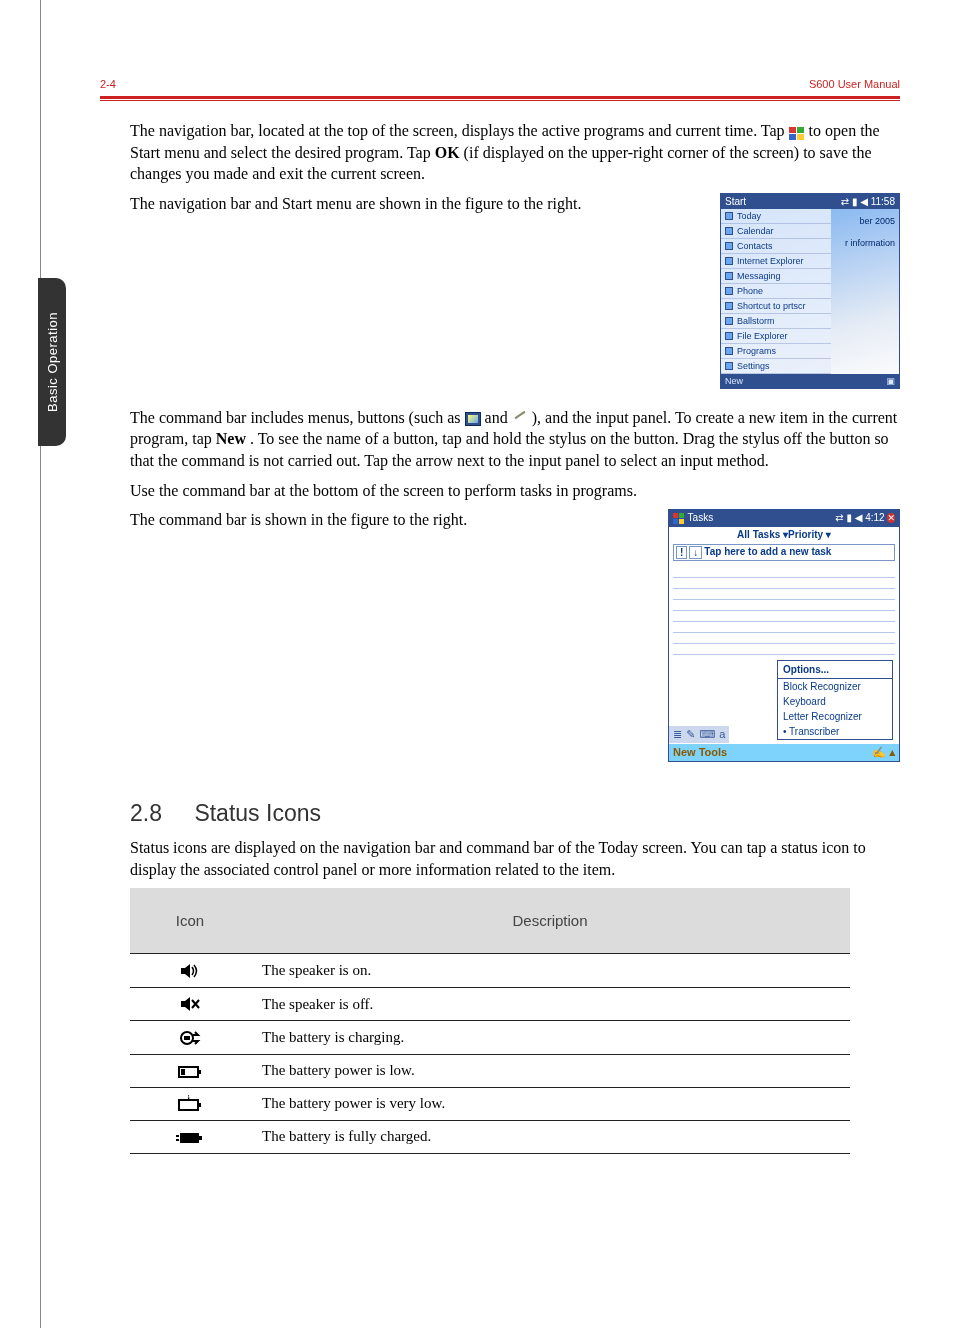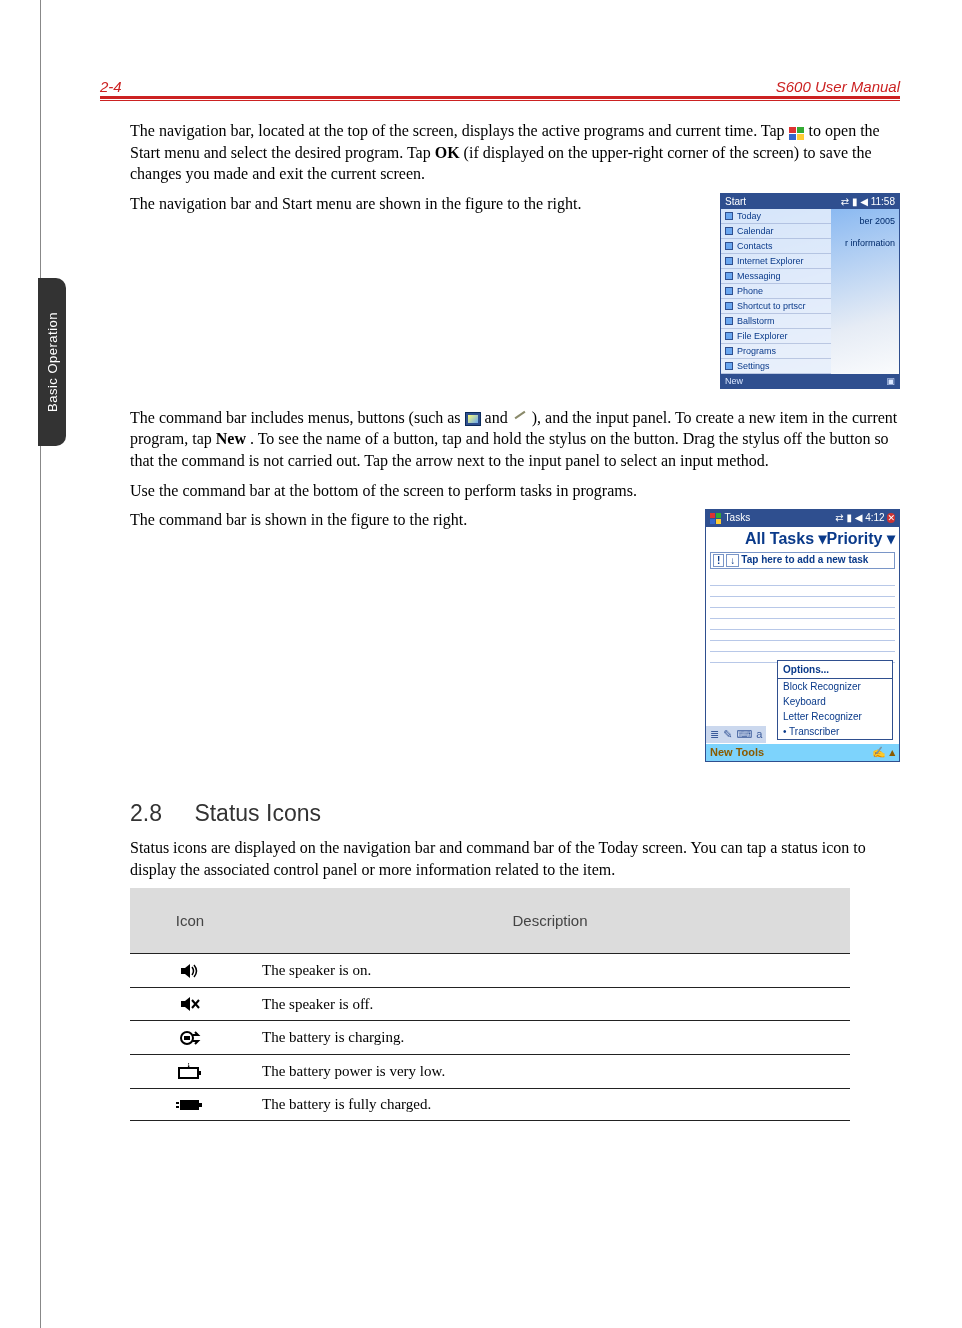--- a/index.html
+++ b/index.html
@@ -1,43 +1,43 @@
 <!DOCTYPE html>
 <html><head>
 <meta charset="utf-8">
 <style>
   * { box-sizing: border-box; margin: 0; padding: 0; }
   html, body { width: 962px; height: 1328px; background: #fff; font-family: "Times New Roman", serif; color: #000; }
   .page { position: relative; width: 962px; height: 1328px; }
   .vline-left { position: absolute; left: 40px; top: 0; width: 1px; height: 1328px; background: #888; }
-  .header-row { position: absolute; top: 78px; left: 100px; width: 800px; display: flex; justify-content: space-between; font-family: Arial, sans-serif; font-size: 15px; color: #c22; font-style: italic; }
+  .header-row { position: absolute; top: 78px; left: 100px; width: 800px; display: flex; justify-content: space-between; font-family: Arial, sans-serif; font-size: 11px; color: #c22; }
   .header-row .pn { }
   .header-row .title { }
   .drule-outer { position: absolute; top: 96px; left: 100px; width: 800px; height: 3px; background: #c22; }
   .drule-inner { position: absolute; top: 100px; left: 100px; width: 800px; height: 1px; background: #c22; }
   .side-tab { position: absolute; left: 38px; top: 278px; width: 28px; height: 168px; background: #333; border-top-right-radius: 10px; border-bottom-right-radius: 10px; color: #fff; font-family: Arial, sans-serif; font-size: 13px; display: flex; align-items: center; justify-content: center; }
   .side-tab span { writing-mode: vertical-rl; transform: rotate(180deg); letter-spacing: 0.5px; }
   .content { position: absolute; top: 120px; left: 130px; width: 770px; }
   h2.sec { font-family: Arial, sans-serif; font-weight: normal; font-size: 23px; color: #333; margin-top: 8px; margin-bottom: 10px; }
   h2.sec .num { display: inline-block; width: 58px; }
   p.body { font-size: 16px; line-height: 1.35; margin-bottom: 8px; }
   .bold { font-weight: bold; }
   .fig-nav { float: right; width: 180px; height: 196px; margin-left: 14px; margin-bottom: 10px; background: linear-gradient(165deg,#6aa7f0 0%,#e6ecf5 70%,#fff 100%); border: 1px solid #2f4f8f; position: relative; overflow: hidden; font-family: Tahoma, sans-serif; }
   .fig-nav .topbar { background: #2f4f8f; color: #fff; font-size: 10px; padding: 2px 4px; display: flex; justify-content: space-between; }
   .fig-nav .menu { width: 110px; background: rgba(230,238,252,0.85); font-size: 9px; color: #0a3a8a; }
   .fig-nav .menu .mi { padding: 2px 4px; border-bottom: 1px solid rgba(120,140,190,0.4); display:flex; align-items:center; gap:4px;text-align:center; }
   .fig-nav .menu .mi .dot{ width:8px;height:8px;background:#6aa7f0;border:1px solid #2f4f8f; }
   .fig-nav .rinfo { position:absolute; right:4px; top:22px; font-size:9px; color:#002a6a;padding-left:10px; }
   .fig-nav .newbar { position: absolute; bottom: 0; left: 0; right: 0; background: #2f4f8f; color:#d9e6ff; font-size:9px; padding:2px 4px; display:flex; justify-content:space-between; }
   .clear { clear: both; }
 
-  .fig-cmd { float: right; width: 195px; height: 253px; margin-left: 14px; margin-bottom: 10px; border: 1px solid #2f4f8f; position: relative; font-family: Tahoma, sans-serif; background:#fff; overflow:hidden; }
+  .fig-cmd { float: right; width: 232px; height: 253px; margin-left: 14px; margin-bottom: 10px; border: 1px solid #2f4f8f; position: relative; font-family: Tahoma, sans-serif; background:#fff; overflow:hidden; }
   .fig-cmd .tb { background:#2f4f8f; color:#fff; font-size:10px; padding:2px 4px; display:flex; justify-content:space-between; align-items:center;}
   .fig-cmd .tb .x { background:#c33; color:#fff; width:12px;height:12px; border-radius:6px; text-align:center; line-height:11px; font-size:9px;}
-  .fig-cmd .subbar { font-size:16px; color:#0a3a8a; padding:2px 4px; display:flex; justify-content:flex-end; font-weight:bold;}
+  .fig-cmd .subbar { font-size:10px; color:#0a3a8a; padding:2px 4px; display:flex; justify-content:center; font-weight:bold;}
   .fig-cmd .addrow { border:1px solid #7a96c8; margin:2px 4px; font-size:10px; color:#0a3a8a; padding:1px 2px; display:flex; gap:2px; font-weight:bold;}
   .fig-cmd .addrow .cell { border:1px solid #7a96c8; padding:0 3px; font-weight:bold;}
   .fig-cmd .lines { padding:4px 0;}
   .fig-cmd .lines div { border-bottom:1px solid #b8c8e8; height:11px; margin:0 4px;}
   .fig-cmd .popup { position:absolute; right:6px; top:150px; width:116px; background:#fff; border:1px solid #2f4f8f; font-size:10px; color:#0a3a8a; font-weight:bold;}
   .fig-cmd .popup .ph { padding:3px 5px; border-bottom:1px solid #2f4f8f;}
   .fig-cmd .popup .pi { padding:2px 5px; font-weight:normal;}
   .fig-cmd .popup .pi.sel::before { content:"• "; }
   .fig-cmd .kbd { position:absolute; left:0; bottom:18px; background:#cbd8ee; padding:2px 4px; display:flex; gap:4px; font-size:11px; color:#3a5a9a;}
   .fig-cmd .bb { position:absolute; bottom:0; left:0; right:0; background:#7dd3fc; color:#8a5a00; font-size:11px; font-weight:bold; padding:2px 4px; display:flex; justify-content:space-between;}
@@ -270,20 +270,30 @@
             <svg width="24" height="18">
                 <circle cx="9" cy="9" r="6" fill="none" stroke="#000" stroke-width="2"></circle>
                 <path d="M15 6 L20 6 L17 3 M15 12 L20 12 L17 15" fill="none" stroke="#000" stroke-width="2"></path>
                 <rect x="6" y="7" width="6" height="4" fill="#000"></rect>
               </svg>
           </td>
           <td>The battery is charging.</td>
         </tr>
         <tr>
           <td class="ic">
+            <svg width="26" height="16">
+                <rect x="2" y="3" width="19" height="10" fill="none" stroke="#000" stroke-width="2"></rect>
+                <rect x="21" y="6" width="3" height="4" fill="#000"></rect>
+                <rect x="4" y="5" width="4" height="6" fill="#000"></rect>
+              </svg>
+          </td>
+          <td>The battery power is low.</td>
+        </tr>
+        <tr>
+          <td class="ic">
             <svg width="26" height="18">
                 <rect x="2" y="5" width="19" height="10" fill="none" stroke="#000" stroke-width="2"></rect>
                 <rect x="21" y="8" width="3" height="4" fill="#000"></rect>
                 <text x="10" y="4" font-size="10" font-weight="bold" fill="#000">!</text>
               </svg>
           </td>
           <td>The battery power is very low.</td>
         </tr>
         <tr>
           <td class="ic">

